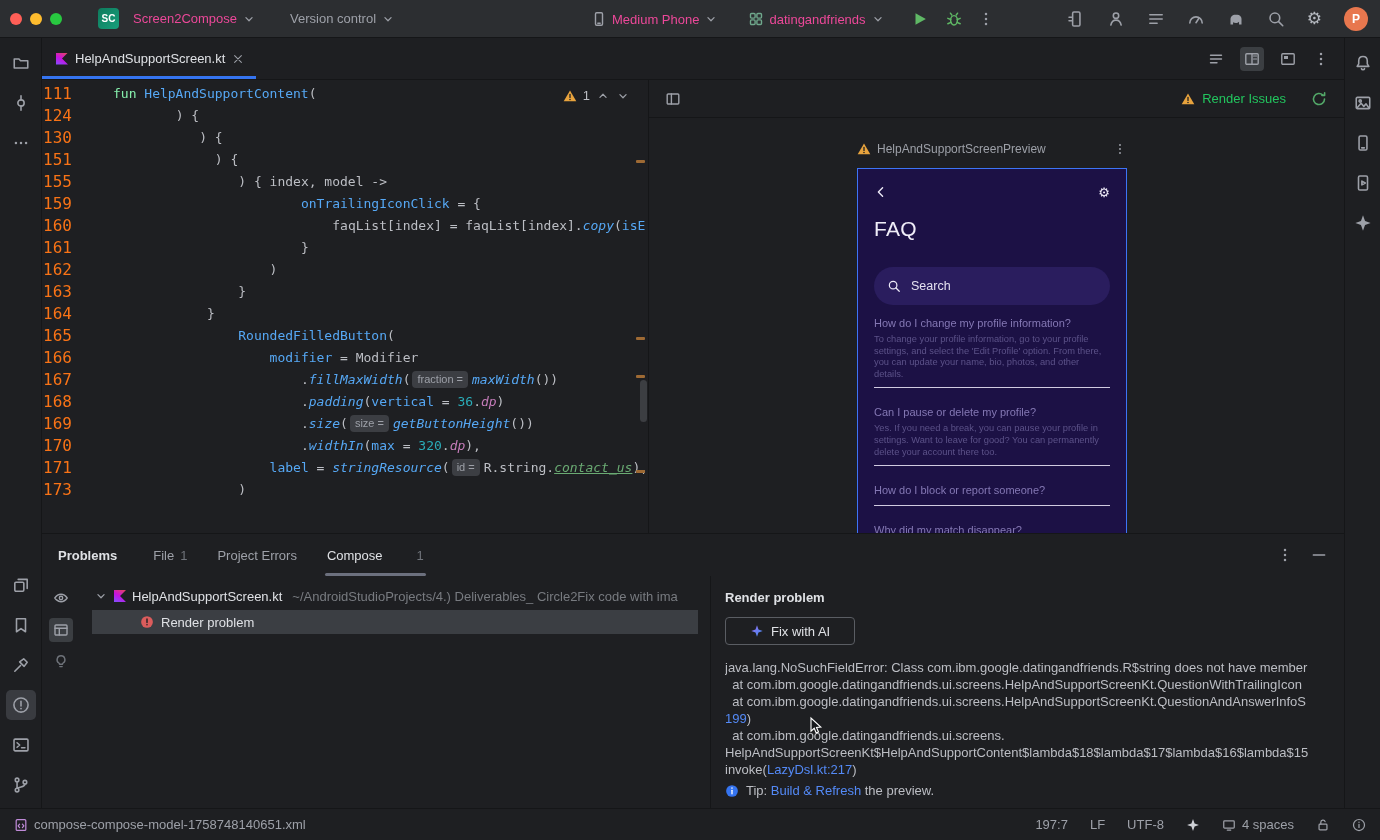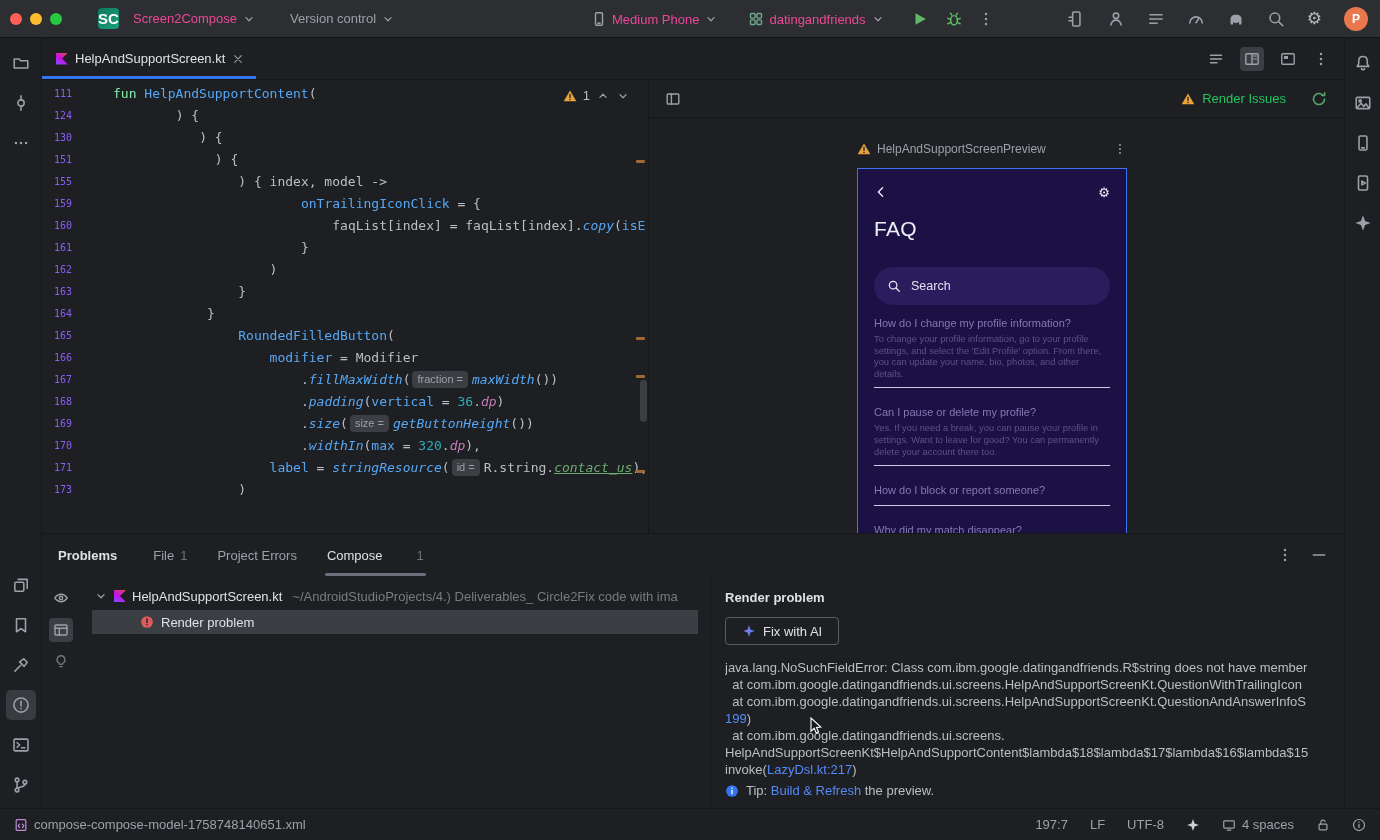--- a/index.html
+++ b/index.html
@@ -13,21 +13,21 @@
   .icn svg { width:100%; height:100%; }
   .sz16 { width:16px; height:16px; }
   .sz14 { width:14px; height:14px; }
   .sz12 { width:12px; height:12px; }
 
   
   .titlebar { height:38px; background:#2C2E31; display:flex; align-items:center; padding:0 10px; position:relative; border-bottom:1px solid #151618;}
   .tl { width:12px; height:12px; border-radius:50%; margin-right:8px; }
   .tl.r{background:#FF5F57}.tl.y{background:#FEBC2E}.tl.g{background:#28C840}
   .sc-badge { width:21px; height:21px; border-radius:4px; background:linear-gradient(135deg,#0E7A5C,#18A07C);
-    color:#fff; font-size:15px; font-weight:bold; display:flex; align-items:center; justify-content:center; margin:0 8px 0 28px;}
+    color:#fff; font-size:10px; font-weight:bold; display:flex; align-items:center; justify-content:center; margin:0 8px 0 28px;}
   .tmenu { display:flex; align-items:center; gap:5px; color:#ec4899; padding:4px 6px; border-radius:4px; }
   .tmenu.dim { color:#9DA0A8; margin-left:22px; }
   .tb-center { position:absolute; left:585px; top:0; height:38px; display:flex; align-items:center; }
   .tb-right { margin-left:auto; display:flex; align-items:center; gap:22px; padding-right:2px; }
   .avatar { width:24px; height:24px; border-radius:50%; background:#E8774E; color:#fff; font-size:12px; font-weight:bold;
     display:flex; align-items:center; justify-content:center; }
   .gear-glyph { font-size:17px; line-height:1; color:#B4B8BF; }
 
   
   .main { display:flex; height:770px; }
@@ -48,21 +48,21 @@
     clip-path:polygon(0 0,100% 0,50% 50%,100% 100%,0 100%); flex:0 0 auto; }
   .tab-actions { margin-left:auto; display:flex; align-items:center; gap:12px; padding-right:14px; }
   .toggle { width:24px; height:24px; display:flex; align-items:center; justify-content:center; border-radius:4px; }
   .toggle.sel { background:#3B3E42; }
 
   
   .work { display:flex; height:453px; }
   .editor { width:606px; position:relative; overflow:hidden; padding-top:3px;
     font-family:"DejaVu Sans Mono", monospace; font-size:13px; }
   .code-line { display:flex; height:22px; line-height:22px; white-space:pre; }
-  .gutter { flex:0 0 30px; text-align:right; color:#8b5cf6; font-size:10px; }
+  .gutter { flex:0 0 30px; text-align:right; color:#f97316; font-size:16px; }
   .code-text { margin-left:41px; white-space:pre; }
   .tk-pl{color:#BCBEC4} .tk-kw{color:#86efac} .tk-decl{color:#56A8F5}
   .tk-call{color:#56A8F5; font-style:italic} .tk-narg{color:#56A8F5}
   .tk-num{color:#2AACB8} .tk-prop{color:#C77DBB; font-style:italic}
   .tk-res{color:#6AAB73; font-style:italic; text-decoration:underline}
   .chip { display:inline-block; background:#3C3E43; color:#9DA0A8; font-family:"Liberation Sans",sans-serif;
     font-size:11px; line-height:15px; padding:1px 5px; border-radius:4px; margin:0 4px 0 2px; vertical-align:1px; }
   .inspect-widget { position:absolute; top:8px; right:18px; display:flex; align-items:center; gap:6px; color:#BCBEC4;
     font-family:"Liberation Sans",sans-serif; }
   .emark { position:absolute; right:3px; width:9px; height:3px; background:#9E6A34; border-radius:1px; }
@@ -103,21 +103,21 @@
   .bp-tools { width:38px; display:flex; flex-direction:column; align-items:center; padding-top:10px; gap:8px; }
   .tool-btn { width:24px; height:24px; border-radius:4px; display:flex; align-items:center; justify-content:center; }
   .tool-btn.sel { background:#3B3E42; }
   .bp-tree { width:630px; padding-top:8px; overflow:hidden; }
   .tree-row1 { height:24px; display:flex; align-items:center; gap:6px; padding-left:14px; white-space:nowrap; overflow:hidden; }
   .tree-file { color:#DFE1E5; }
   .tree-path { color:#787B80; margin-left:4px; overflow:hidden; flex:1; }
   .tree-row2 { height:24px; margin:2px 12px 0; background:#3B3E43; display:flex; align-items:center; gap:7px; padding-left:48px; color:#DFE1E5;}
   .bp-detail { flex:1; border-left:1px solid #151618; padding:14px 0 0 14px; overflow:hidden; }
   .detail-title { font-weight:bold; color:#DFE1E5; }
-  .fix-btn { margin-top:12px; height:28px; padding:0 16px; border:1px solid #5A5D63; border-radius:4px;
+  .fix-btn { margin-top:12px; height:28px; padding:0 24px; border:1px solid #5A5D63; border-radius:4px;
     display:inline-flex; align-items:center; gap:7px; color:#DFE1E5; background:transparent; font-size:13px;
     font-family:"Liberation Sans",sans-serif; }
   .trace { margin-top:14px; width:622px; }
   .trace-line { height:17px; line-height:17px; white-space:pre; overflow:hidden; color:#BCBEC4; }
   .lnk { color:#548AF7; }
   .tip { display:flex; align-items:center; gap:7px; margin-top:5px; }
 
   
   .statusbar { height:32px; border-top:1px solid #151618; display:flex; align-items:center; padding:0 14px; gap:10px; color:#9DA0A8; }
   .sb-right { margin-left:auto; display:flex; align-items:center; gap:22px; }

